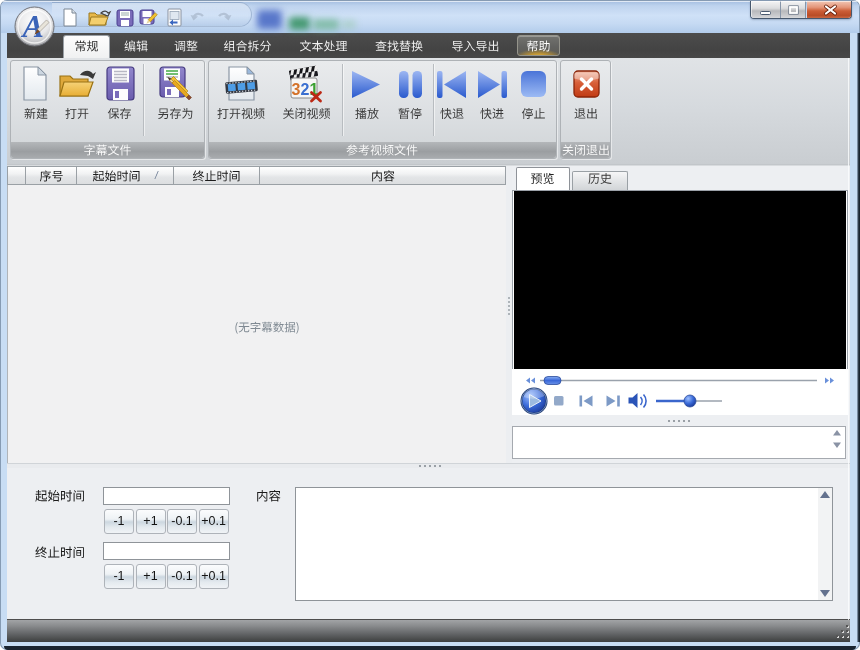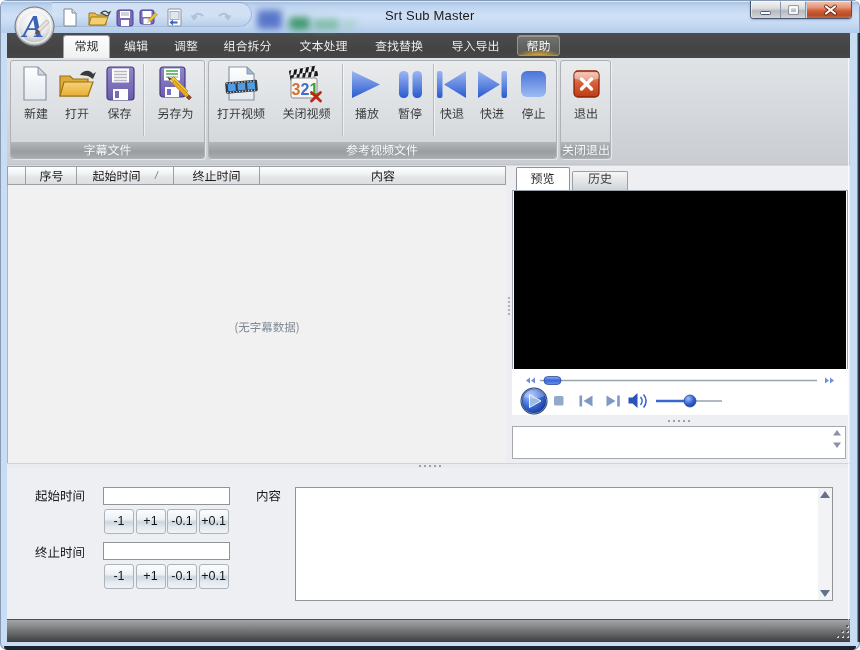--- a/index.html
+++ b/index.html
@@ -67,21 +67,20 @@
   <div class="abs" style="left:0;top:0;width:102px;height:18px;border-radius:0 0 4px 4px;box-shadow:inset 1px 1px 0 rgba(255,255,255,.55), inset -1px -1px 0 rgba(255,255,255,.35)"></div>
  </div>
 
  <div class="abs" style="left:52px;top:2px;width:200px;height:25px;border:1px solid rgba(130,155,190,.55);border-radius:0 13px 13px 0;border-left:none;background:linear-gradient(rgba(255,255,255,.4),rgba(255,255,255,.08) 50%,rgba(100,130,170,.10))"></div>
 
  <div class="blur" style="left:257px;top:10px;width:25px;height:19px;background:rgba(78,110,198,.92);border-radius:4px"></div>
  <div class="blur" style="left:289px;top:17px;width:21px;height:13px;background:rgba(62,150,106,.95);border-radius:3px"></div>
  <div class="blur" style="left:313px;top:19px;width:26px;height:11px;background:rgba(110,180,145,.75);border-radius:3px"></div>
  <div class="blur" style="left:342px;top:20px;width:14px;height:9px;background:rgba(150,200,170,.5);border-radius:3px"></div>
 
- <div class="title">Srt Sub Master</div>
  <svg class="abs" style="left:60px;top:8px" width="185" height="20" viewBox="0 0 185 20">
 
  <g transform="translate(3,1)">
         <path d="M1 0 H9 L13 4 V17 H1 Z" fill="#fff" stroke="#7a8694" stroke-width="1"></path>
         <path d="M9 0 L9 4 L13 4" fill="#dce4ec" stroke="#7a8694" stroke-width="1"></path>
       </g>
 
  <g transform="translate(29,2)">
         <path d="M0 3 L6 3 L8 5 L17 5 L17 15 L0 15 Z" fill="#e8b84a" stroke="#9a7820" stroke-width="1"></path>
         <path d="M2 7 L19 7 L16 15 L0 15 Z" fill="#f4cf6e" stroke="#9a7820" stroke-width="1"></path>

